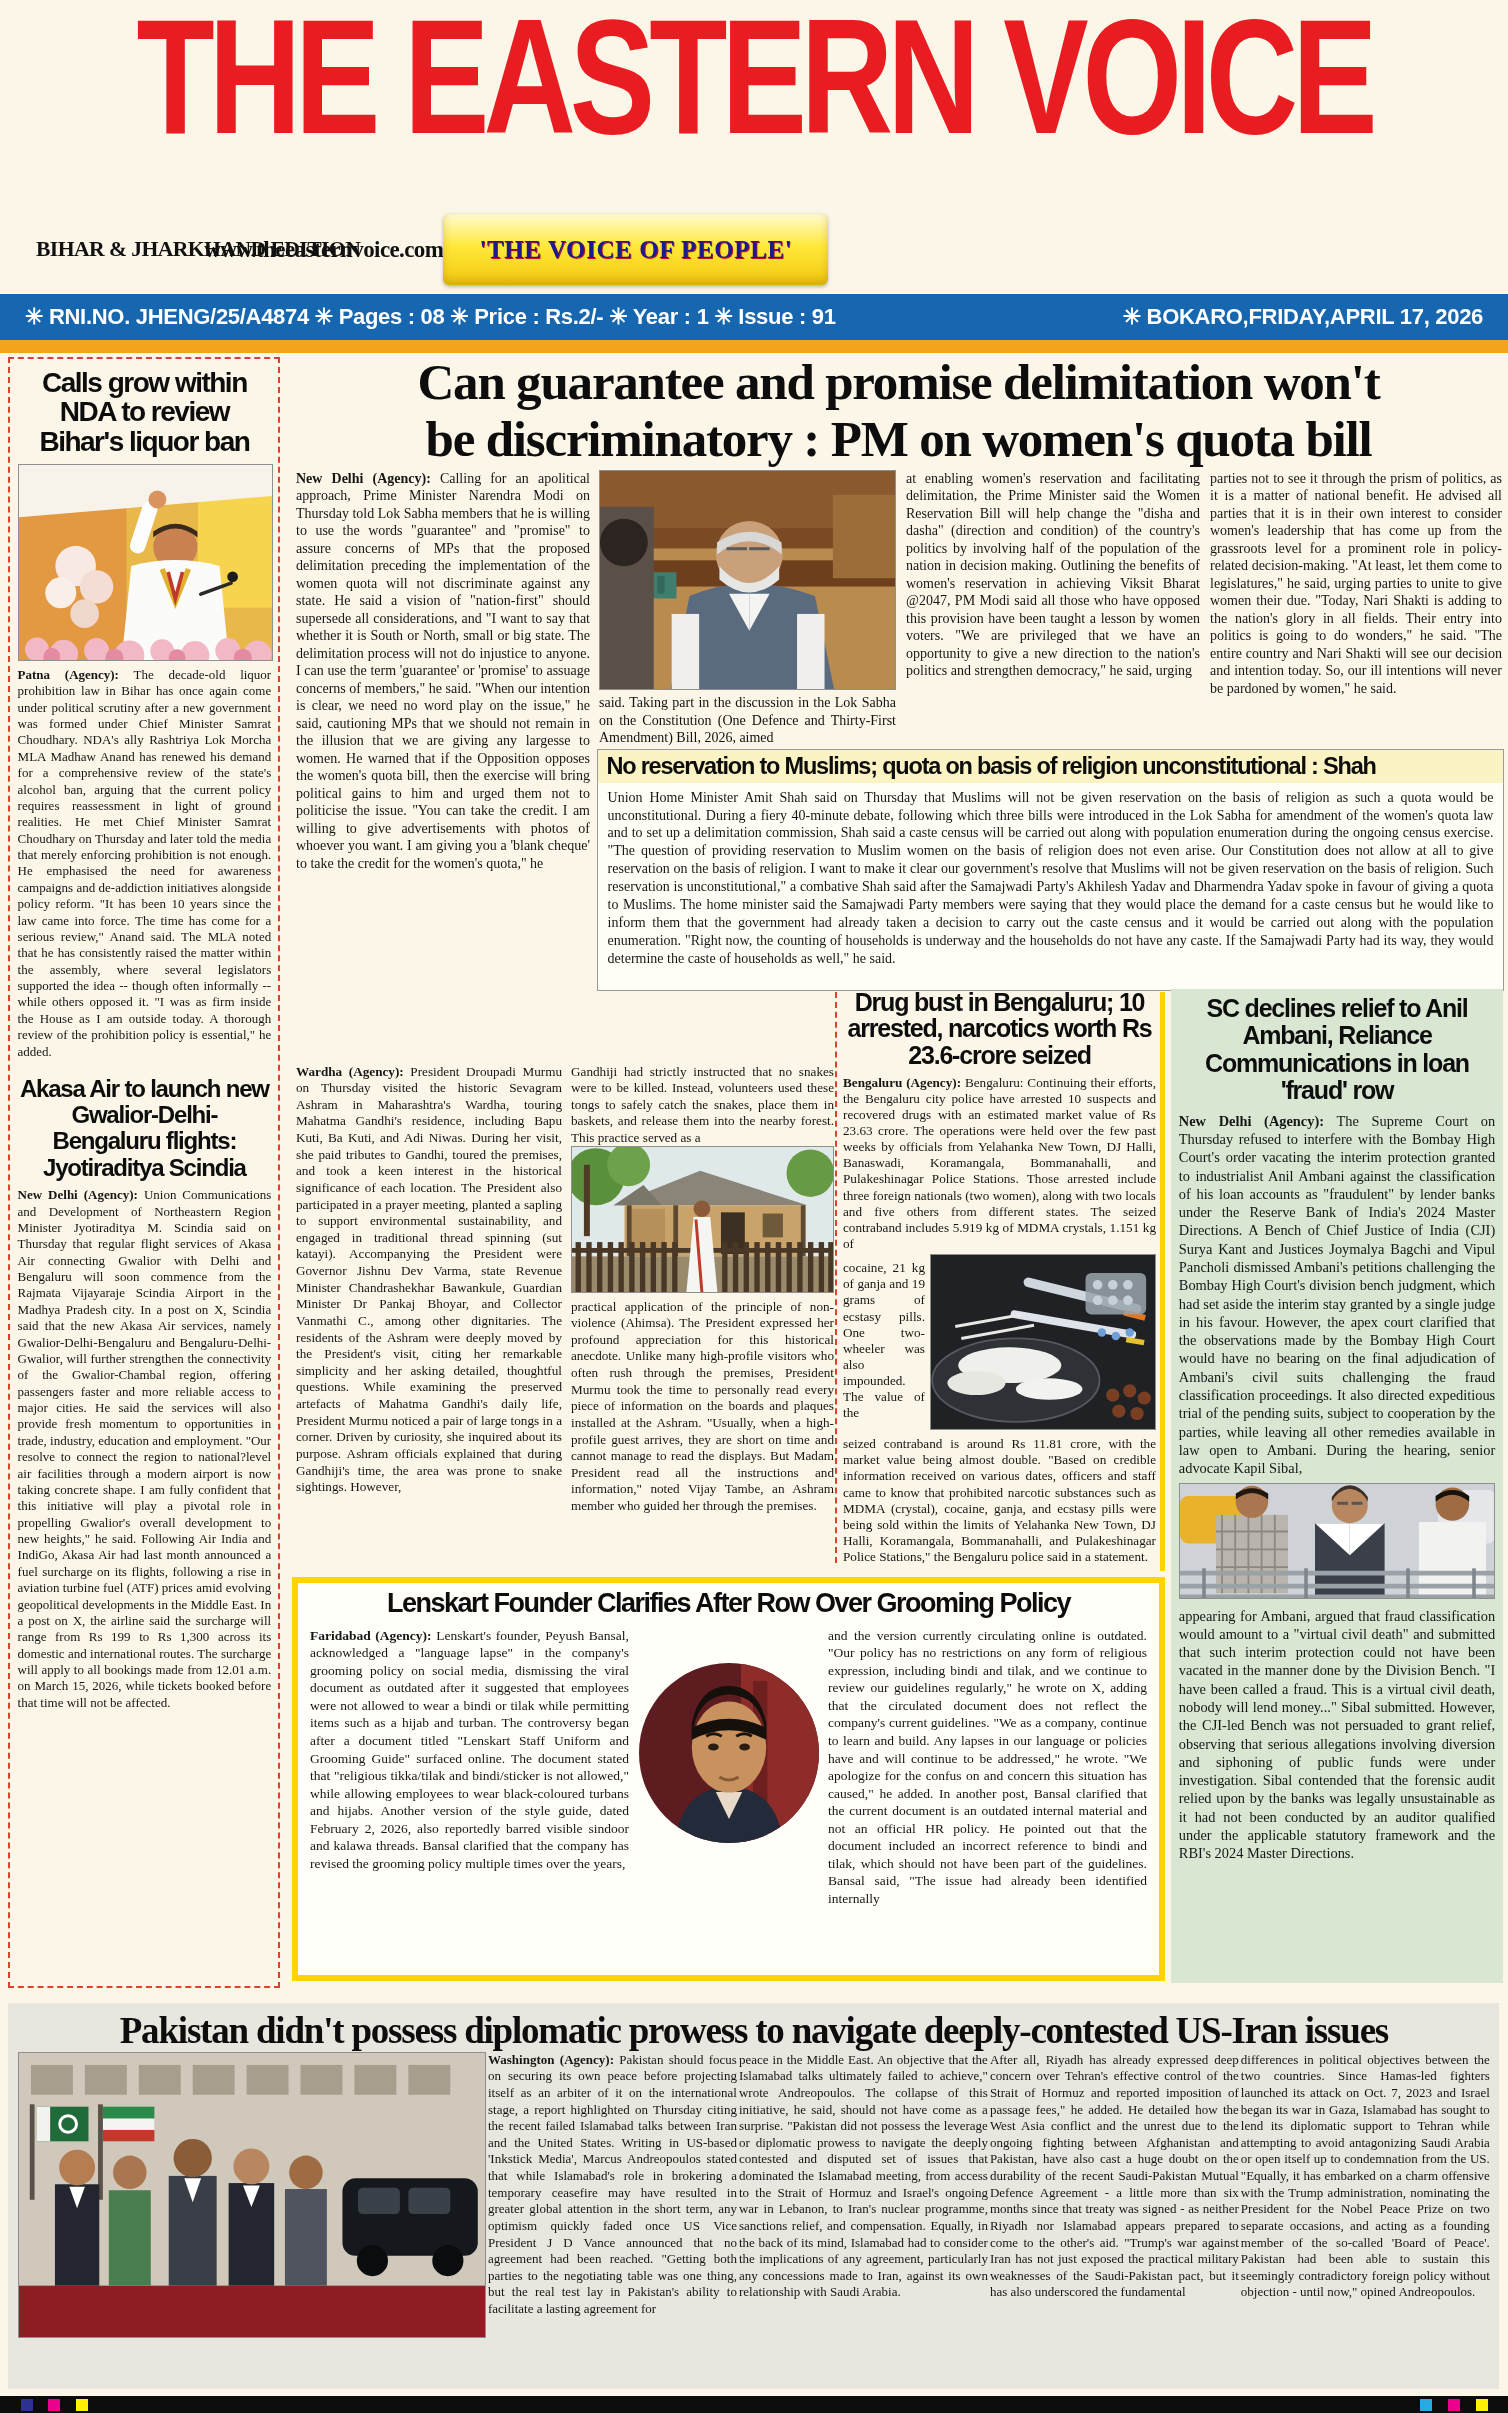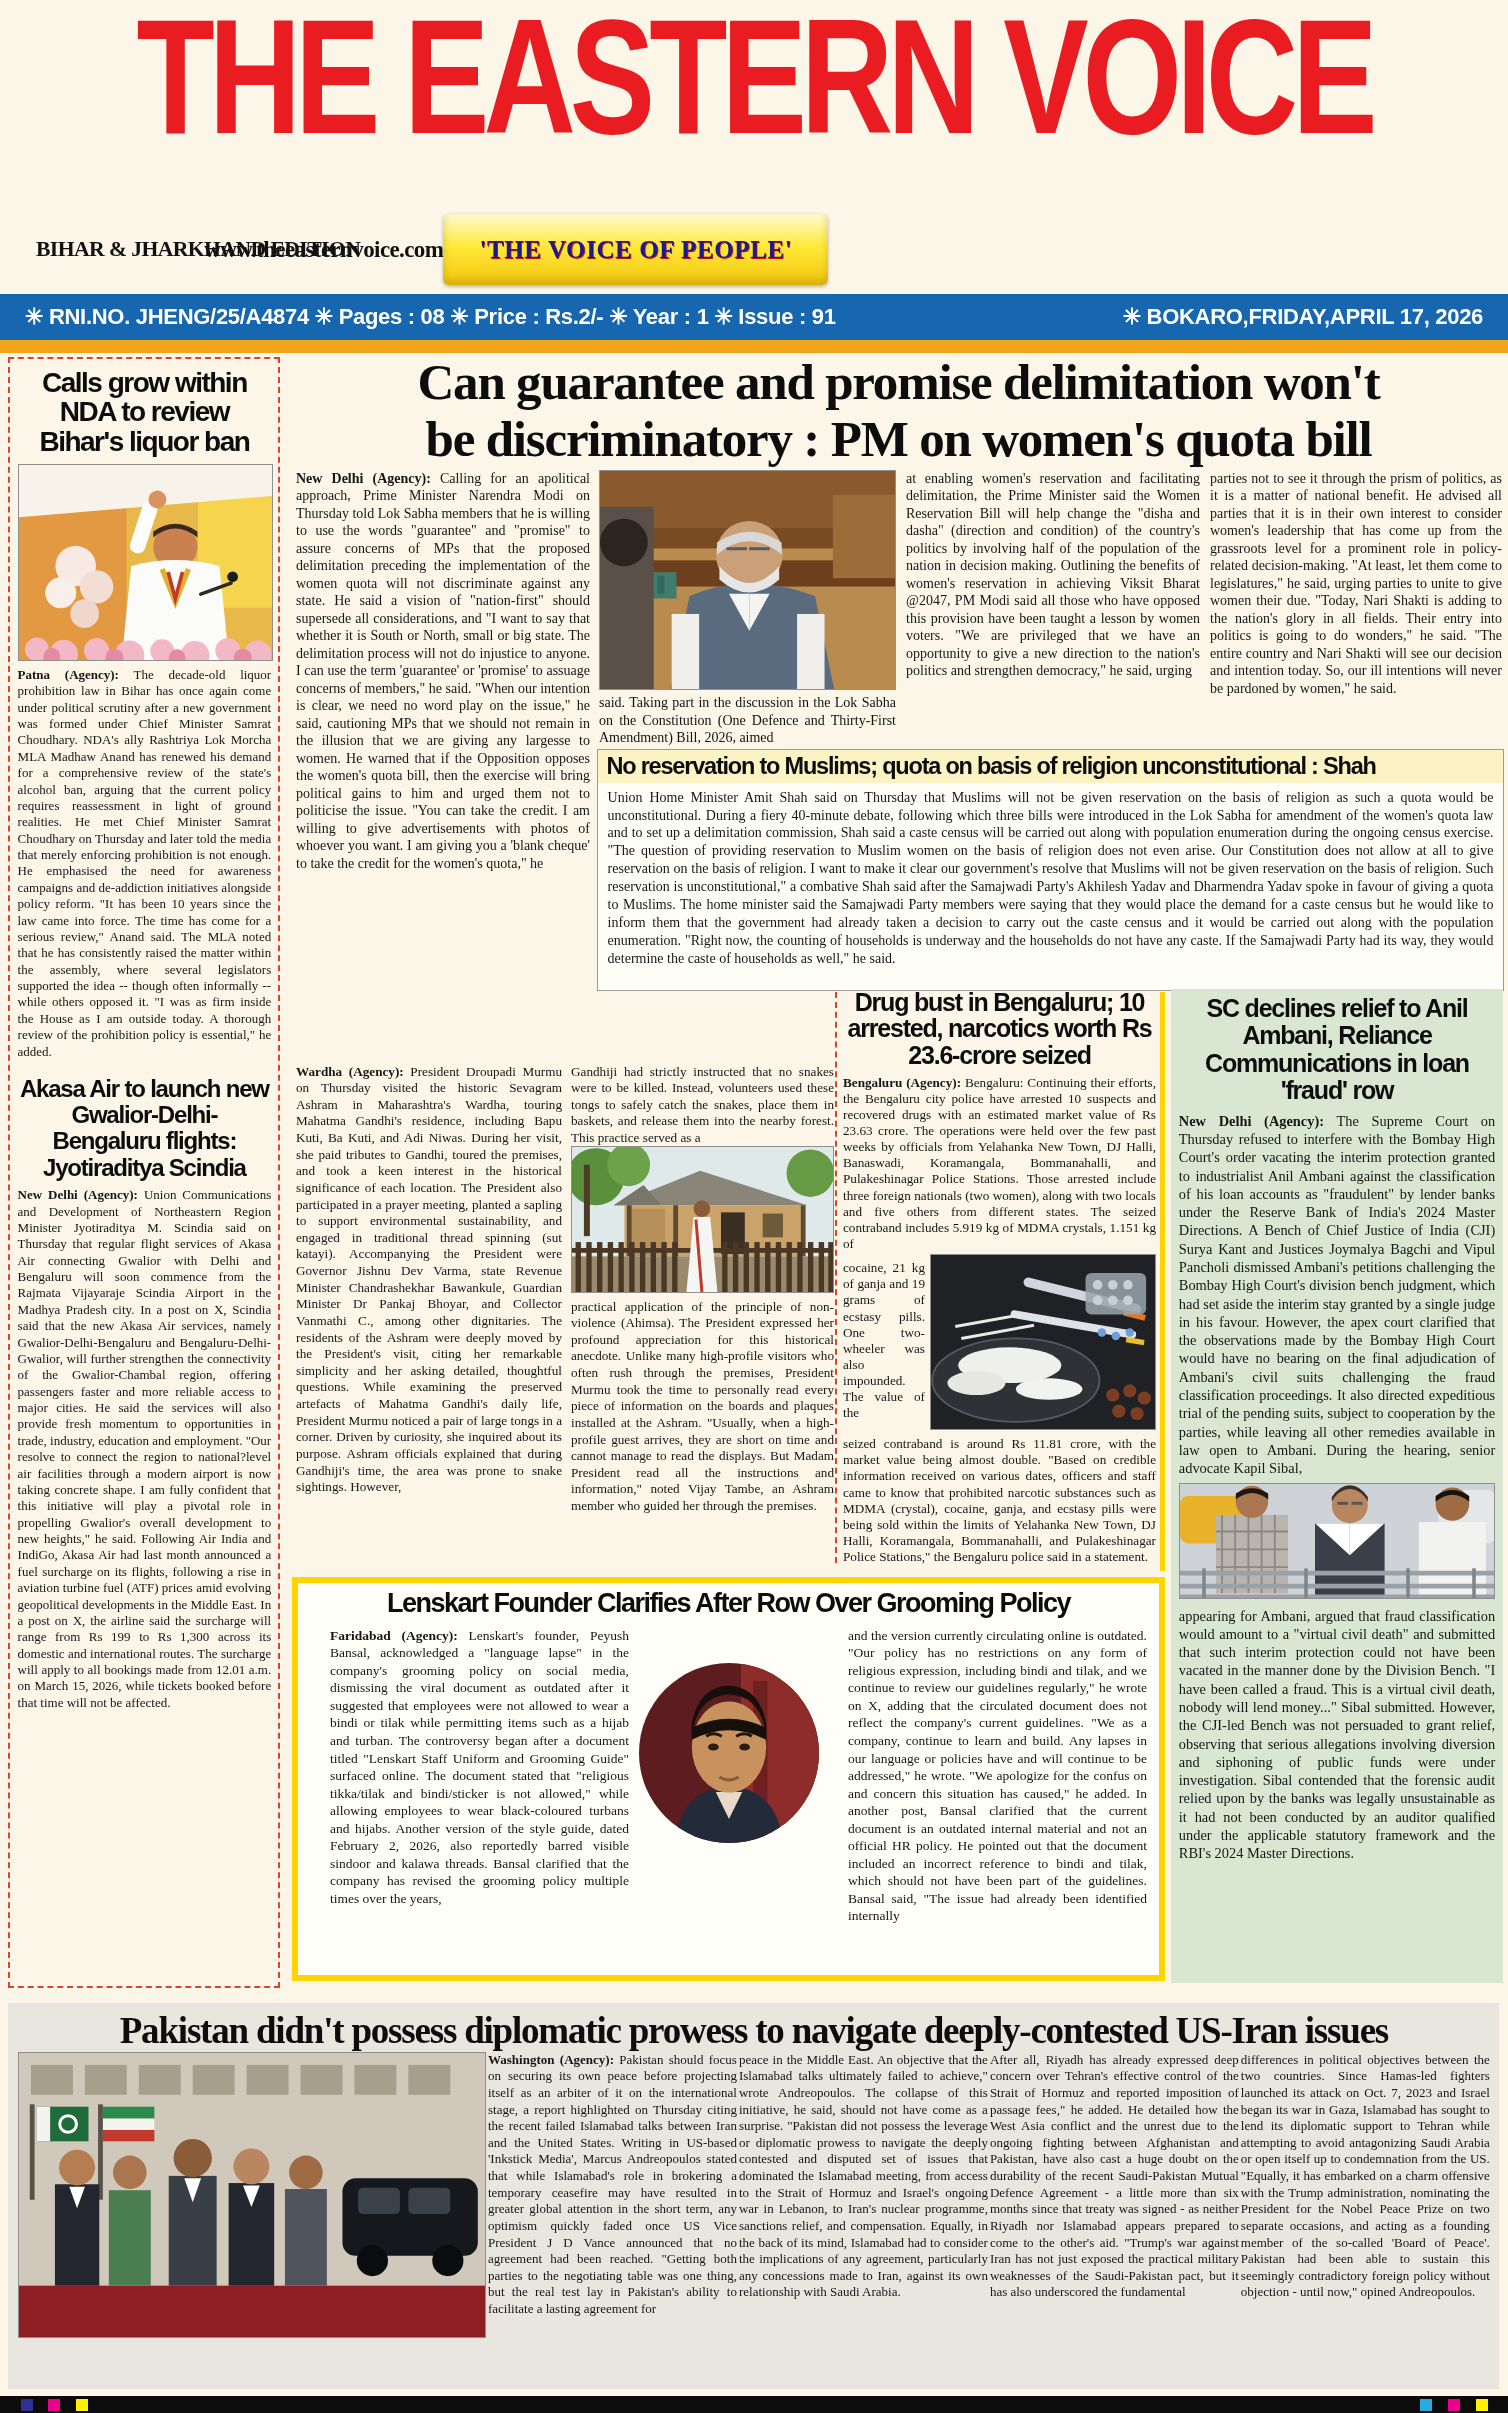--- a/index.html
+++ b/index.html
@@ -102,21 +102,21 @@
   
   .sc-box { left:1171px; top:636px; width:332px; height:994px; background:#d9e7d2; padding:6px 7.8px; overflow:hidden; }
   .sc-box .hl { font-size:25px; line-height:1.1; }
   .sc-box .bodytxt { font-size:14.4px; line-height:1.27; margin-top:7.2px; }
   .sc-photo { width:100%; height:116px; margin-top:6px; }
 
   
   .lenskart-box { left:292px; top:1224px; width:873px; height:404px; border:6px solid #ffd400; background:#fffef8; padding:6px 12px; overflow:hidden; }
   .lenskart-box .hl { font-size:27px; letter-spacing:-1.5px; line-height:1.1; }
   .lenskart-cols { display:flex; gap:9.6px; margin-top:8.4px; }
-  .lenskart-cols .col { flex:1; font-size:13.5px; line-height:1.3;margin-left:20px; }
+  .lenskart-cols .col { flex:1; font-size:13.5px; line-height:1.3; }
   .lenskart-photo {
     flex:0 0 180px; width:180px; height:180px; border-radius:50%;
     overflow:hidden; align-self:flex-start; margin-top:36px; border:none;
   }
 
   
   .pak-box { left:8.4px; top:1650px; width:1491px; height:386px; background:#e8e6df; padding:8.4px 9.6px; overflow:hidden; }
   .pak-box .hl { font-size:37px; line-height:1.1; }
   .pak-row { display:flex; gap:2px; margin-top:0; }
   .pak-photo { flex:0 0 468px; height:286px; }

